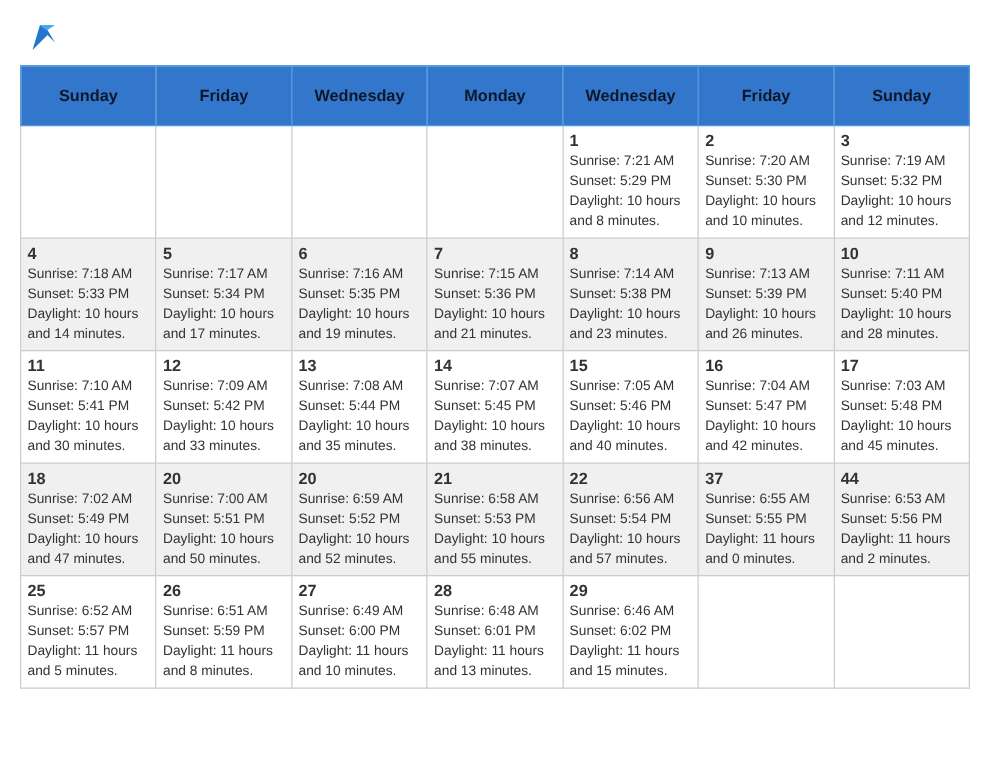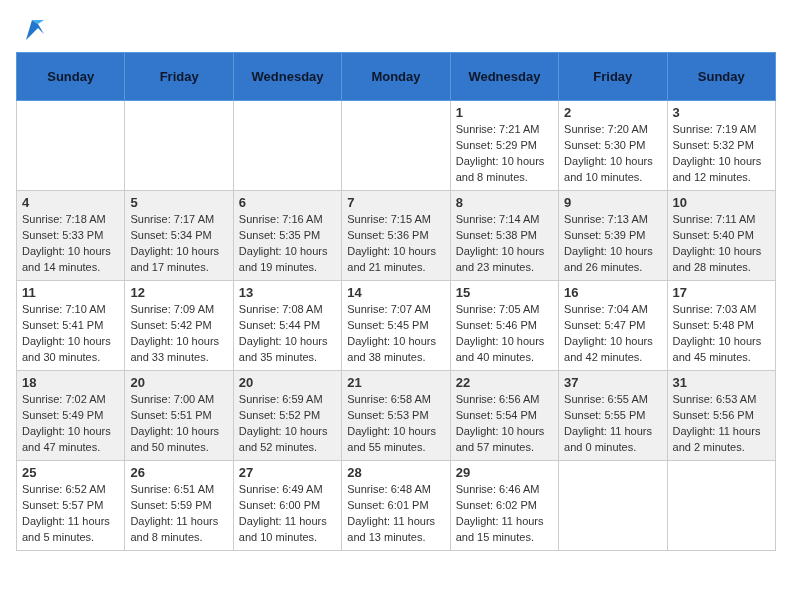--- a/index.html
+++ b/index.html
@@ -229,21 +229,21 @@
         </td>
         <td>
           <span class="day-number">22</span>
           <div class="day-info">Sunrise: 6:56 AM<br>Sunset: 5:54 PM<br>Daylight: 10 hours<br>and 57 minutes.</div>
         </td>
         <td>
           <span class="day-number">37</span>
           <div class="day-info">Sunrise: 6:55 AM<br>Sunset: 5:55 PM<br>Daylight: 11 hours<br>and 0 minutes.</div>
         </td>
         <td>
-          <span class="day-number">31</span>
+          <span class="day-number">44</span>
           <div class="day-info">Sunrise: 6:53 AM<br>Sunset: 5:56 PM<br>Daylight: 11 hours<br>and 2 minutes.</div>
         </td>
       </tr>
       <tr>
         <td>
           <span class="day-number">25</span>
           <div class="day-info">Sunrise: 6:52 AM<br>Sunset: 5:57 PM<br>Daylight: 11 hours<br>and 5 minutes.</div>
         </td>
         <td>
           <span class="day-number">26</span>

